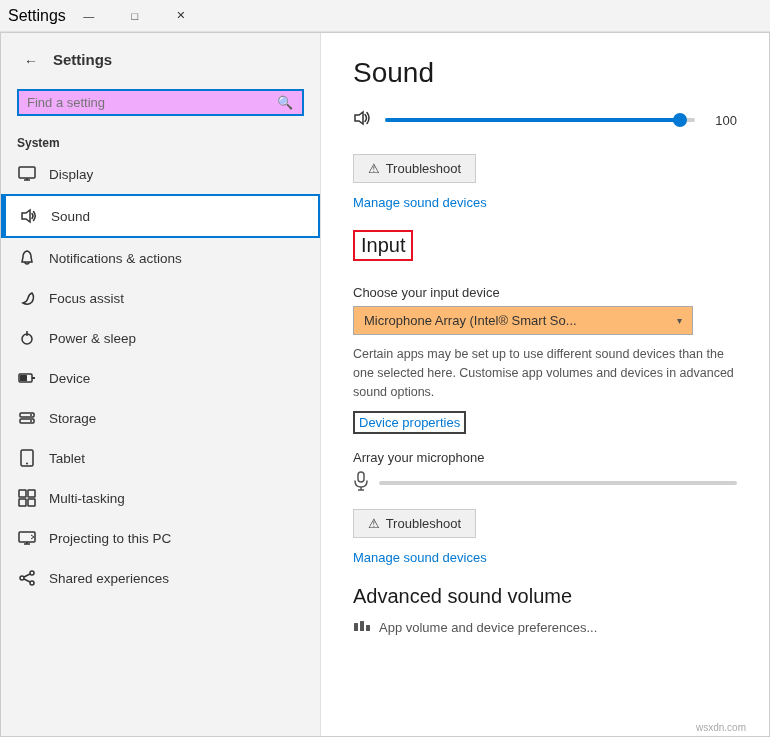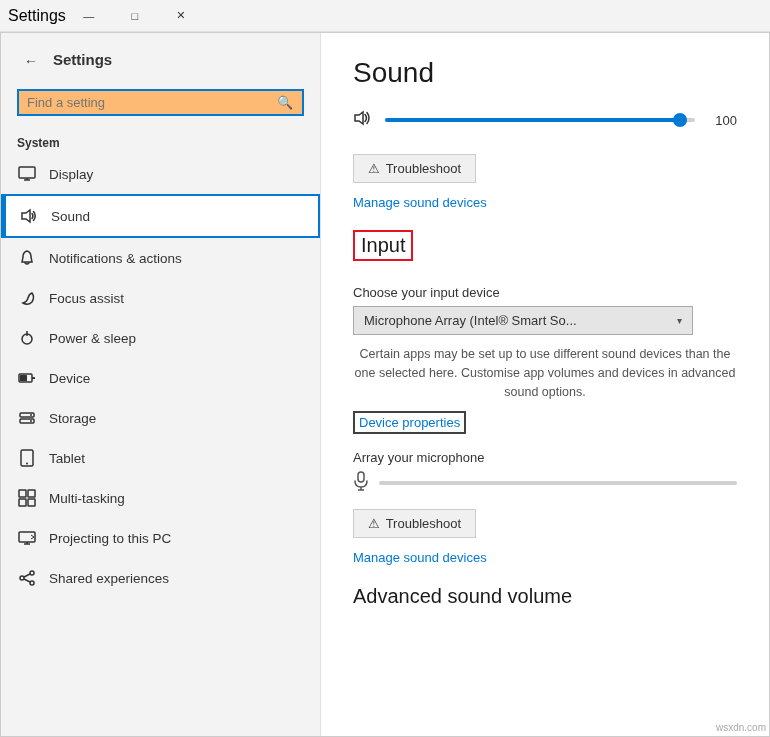--- a/index.html
+++ b/index.html
@@ -83,21 +83,21 @@
       color: #333;
     }
 
     
     .search-container {
       padding: 4px 16px 12px;
     }
     .search-box {
       display: flex;
       align-items: center;
-      background: #fdba74;
+      background: #f0abfc;
       border: 2px solid #0078d4;
       padding: 4px 8px;
       gap: 6px;
     }
     .search-input {
       border: none;
       outline: none;
       flex: 1;
       font-size: 13px;
       background: transparent;
@@ -265,36 +265,35 @@
       margin-bottom: 6px;
     }
 
     
     .dropdown {
       display: flex;
       align-items: center;
       justify-content: space-between;
       padding: 6px 10px;
       border: 1px solid #aaa;
-      background: #e5e5e5;
+      background: #fdba74;
       cursor: pointer;
       font-size: 13px;
       color: #333;
       margin-bottom: 10px;
       max-width: 340px;
     }
     .dropdown-chevron { font-size: 10px; color: #555; }
 
     .info-text {
       font-size: 12.5px;
       color: #555;
       line-height: 1.5;
       margin-bottom: 10px;
       max-width: 400px;
-      text-align: center;
     }
 
     
     .device-props-link {
       color: #0078d4;
       font-size: 13px;
       cursor: pointer;
       text-decoration: none;
       display: inline-block;
       margin-bottom: 16px;
@@ -335,21 +334,21 @@
       align-items: center;
       gap: 8px;
       font-size: 13px;
       color: #555;
     }
 
     
     .watermark {
       position: fixed;
       bottom: 4px;
-      right: 4px;
+      right: 24px;
       font-size: 10px;
       color: #aaa;
     }
   </style>
 </head>
 <body>
 
 <div class="title-bar">
   <span>Settings</span>
   <div class="title-bar-controls">
@@ -562,17 +561,25 @@
     <button class="troubleshoot-btn">
       <span>⚠</span>
       <span>Troubleshoot</span>
     </button>
 
     
     <a class="link" style="margin-top:10px;">Manage sound devices</a>
 
     
     <h2 class="advanced-title">Advanced sound volume</h2>
+    <div class="app-vol-row">
+      <svg width="18" height="18" viewBox="0 0 18 18" fill="none">
+        <rect x="1" y="5" width="4" height="8" rx="0.5" fill="#555"></rect>
+        <rect x="7" y="3" width="4" height="10" rx="0.5" fill="#555"></rect>
+        <rect x="13" y="7" width="4" height="6" rx="0.5" fill="#555"></rect>
+      </svg>
+      <span>App volume and device preferences...</span>
+    </div>
   </div>
 
 </div>
 
 <div class="watermark">wsxdn.com</div>
 
 </body></html>

